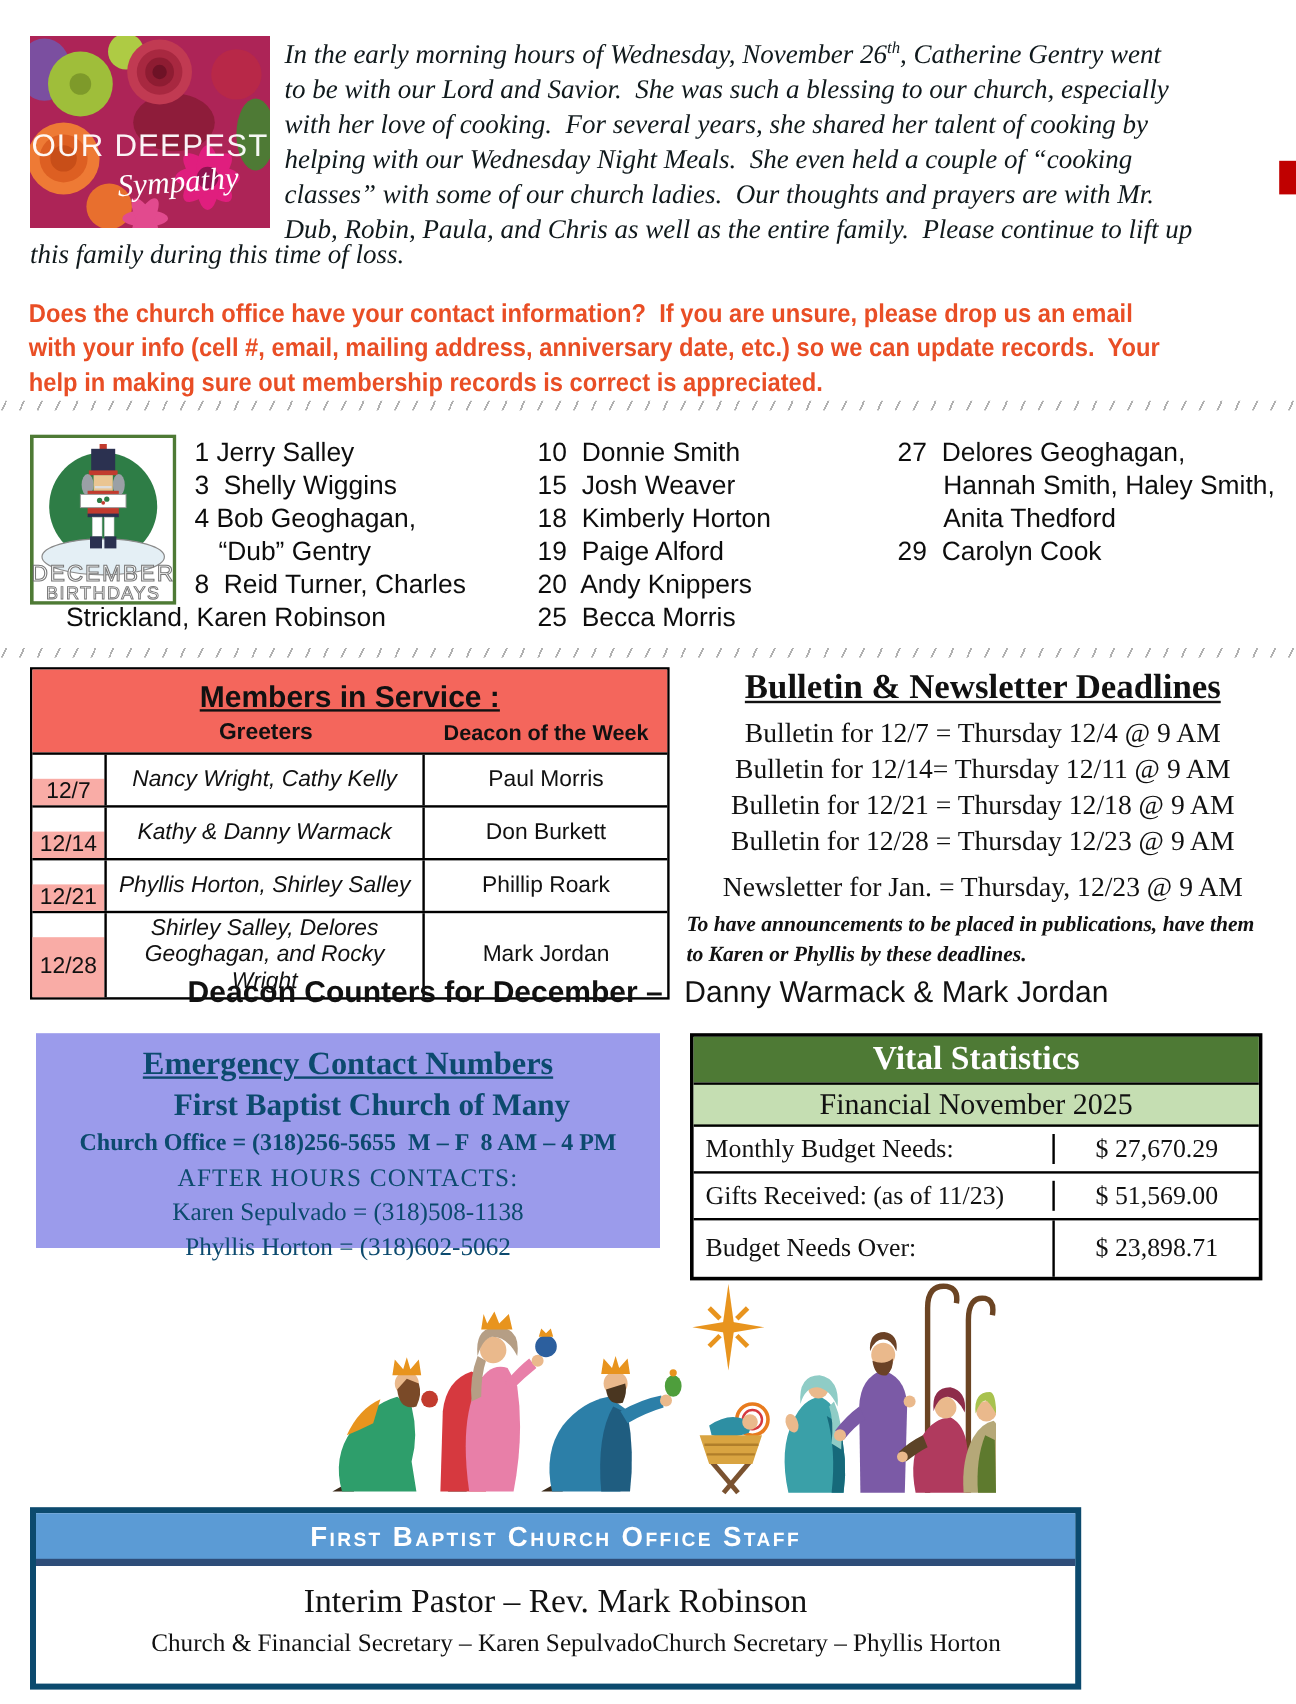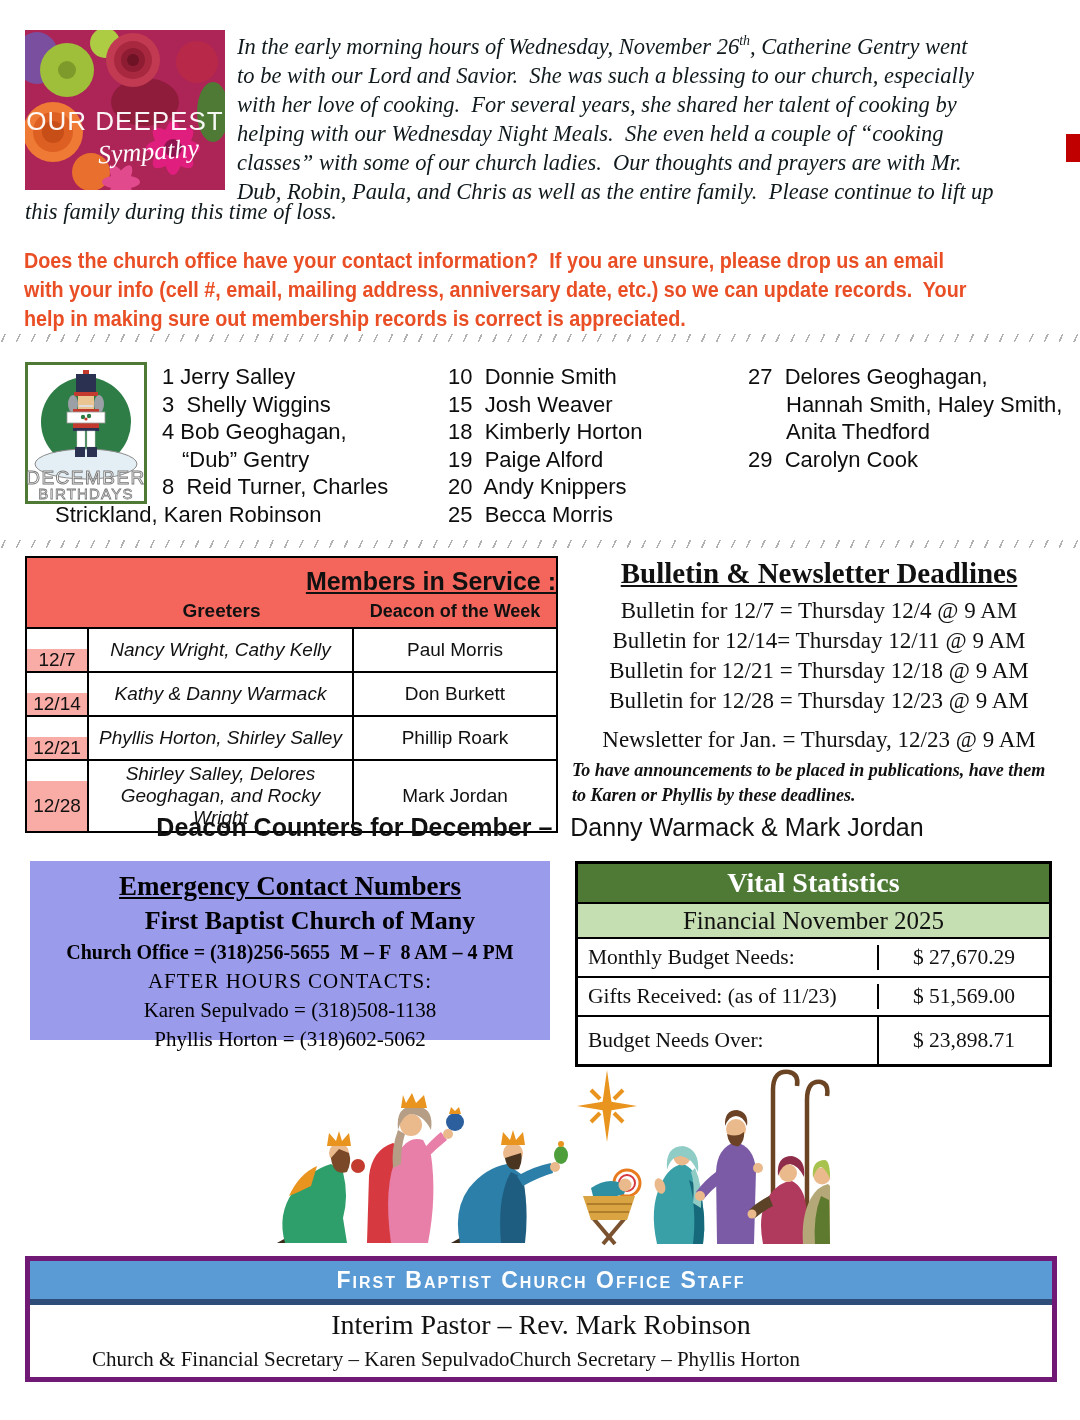--- a/index.html
+++ b/index.html
@@ -31,21 +31,21 @@
   .bday-col { position:absolute; top:363px; }
   #bday-col1 { left:55px; width:400px; }
   #bday-col2 { left:448px; width:300px; }
   #bday-col3 { left:748px; width:330px; }
   .bday-line { font:22px/27.5px "Liberation Sans", sans-serif; color:#0d0d0d; white-space:pre; }
   .pl-a { padding-left:107px; } .pl-b { padding-left:127px; } .pl-c { padding-left:38px; }
 
   
   #mis { position:absolute; left:25px; top:556px; width:533px; border:2px solid #000; box-sizing:border-box; }
   #mis-head { background:#F4665C; }
-  #mis-title { text-align:right; font:bold 25px/30px "Liberation Sans", sans-serif; padding-top:8px; }
+  #mis-title { text-align:center; font:bold 25px/30px "Liberation Sans", sans-serif; padding-top:8px; }
   #mis-title span { text-decoration:underline; }
   #mis-cols { display:flex; padding:4px 0 5px; }
   .mis-col-spacer { width:62px; }
   .mis-col-g { width:265px; text-align:center; font:bold 19px/22px "Liberation Sans", sans-serif; }
   .mis-col-d { flex:1; text-align:center; font:bold 18px/22px "Liberation Sans", sans-serif; }
   .mis-row { display:flex; border-top:2px solid #000; min-height:40px; }
   .mis-date { width:60px; background:#F9ACA6; display:flex; align-items:center; justify-content:center;
               font:19px "Liberation Sans", sans-serif;margin-top:20px; }
   .mis-greet { width:265px; border-left:2px solid #000; display:flex; align-items:center; justify-content:center;
                text-align:center; font:italic 19px/22px "Liberation Sans", sans-serif; padding:2px 6px; box-sizing:border-box; }
@@ -59,21 +59,21 @@
   #dl-newsletter { text-align:center; font:23px/30px "Liberation Serif", serif; margin-top:9px; white-space:pre; }
   #dl-note { font:bold italic 18px/25px "Liberation Serif", serif; margin-top:3px; width:486px; }
 
   
   #deacon-counters { position:absolute; left:0; top:813px; width:1080px; text-align:center; }
   #dc-label { font:bold 25px "Liberation Sans", sans-serif; }
   #dc-names { font:25px "Liberation Sans", sans-serif; margin-left:18px; }
 
   
   #emergency { position:absolute; left:30px; top:861px; width:520px; height:179px; background:#9B9BEB;
-               text-align:center; color:#000000; }
+               text-align:center; color:#0c4a6e; }
   #em-title { font:bold 27px/36px "Liberation Serif", serif; text-decoration:underline; padding-top:7px; }
   #em-church { font:bold 26px/33px "Liberation Serif", serif;padding-left:40px; }
   #em-office { font:bold 20px/30px "Liberation Serif", serif; white-space:pre; }
   #em-after { font:21px/29px "Liberation Serif", serif; letter-spacing:1px; }
   .em-contact { font:21px/29px "Liberation Serif", serif; }
 
   
   #vital { position:absolute; left:575px; top:861px; width:477px; border:3px solid #000; box-sizing:border-box; background:#fff; }
   #vs-title { background:#4E7A35; color:#fff; text-align:center; font:bold 28px/38px "Liberation Serif", serif; }
   #vs-sub { background:#C5DEB2; border-top:2px solid #000000; border-bottom:2px solid #000;
@@ -83,26 +83,26 @@
   .vs-label { flex:1; display:flex; align-items:center; padding-left:10px;
               font:21.5px "Liberation Serif", serif; }
   .vs-value { width:170px; border-left:2px solid #000; display:flex; align-items:center; justify-content:center;
               font:21.5px "Liberation Serif", serif; }
   .vs-h37 { min-height:37px;align-items:center; } .vs-h46 { min-height:47px; }
 
   
   #nativity { position:absolute; left:255px; top:1056px; }
 
   
-  #footer { position:absolute; left:25px; top:1256px; width:1032px; border:5px solid #701a75; background:#fff; box-sizing:border-box; }
+  #footer { position:absolute; left:25px; top:1256px; width:876px; border:5px solid #0c4a6e; background:#fff; box-sizing:border-box; }
   #ft-bar { background:#5B9BD5; border-bottom:6px solid #2E4D79; height:38px;
             display:flex; align-items:center; justify-content:center; }
   #ft-bar-text { color:#fff; font:bold 23px "Liberation Sans", sans-serif; font-variant:small-caps; letter-spacing:2px; }
-  #ft-pastor { text-align:center; font:28px/34px "Liberation Serif", serif; margin-top:3px; }
-  #ft-row { display:flex; justify-content:flex-start; padding:5px 62px 5px; }
+  #ft-pastor { text-align:center; font:28px/34px "Liberation Serif", serif; margin-top:13px; }
+  #ft-row { display:flex; justify-content:flex-end; padding:5px 62px 21px; }
   .ft-sec { font:21px "Liberation Serif", serif; }
 </style>
 </head>
 <body>
 
 <div id="page">
 
   <svg id="sympathy-img" width="200" height="160" viewBox="0 0 200 160">
     <rect width="200" height="160" fill="#AD2457"></rect>
     <ellipse cx="12" cy="28" rx="22" ry="26" fill="#7B4FA0"></ellipse>

